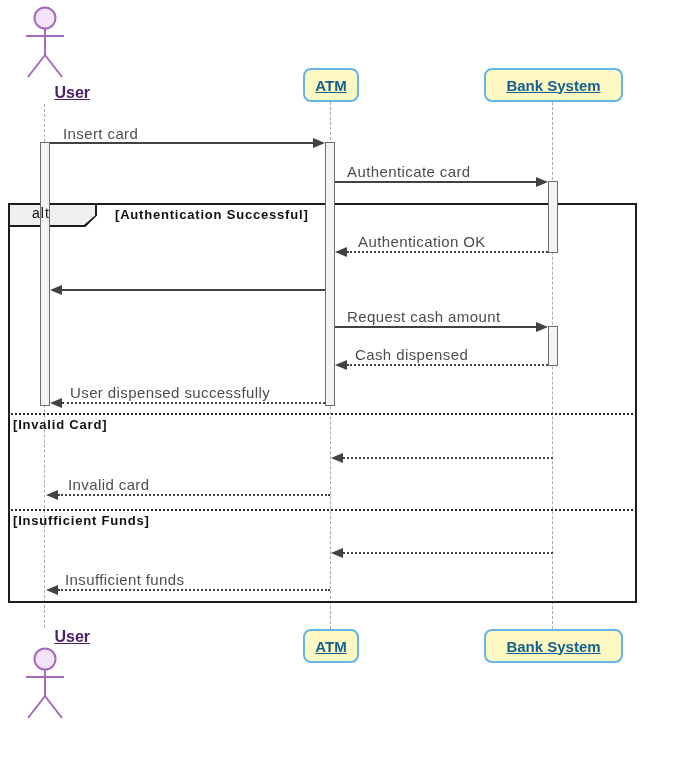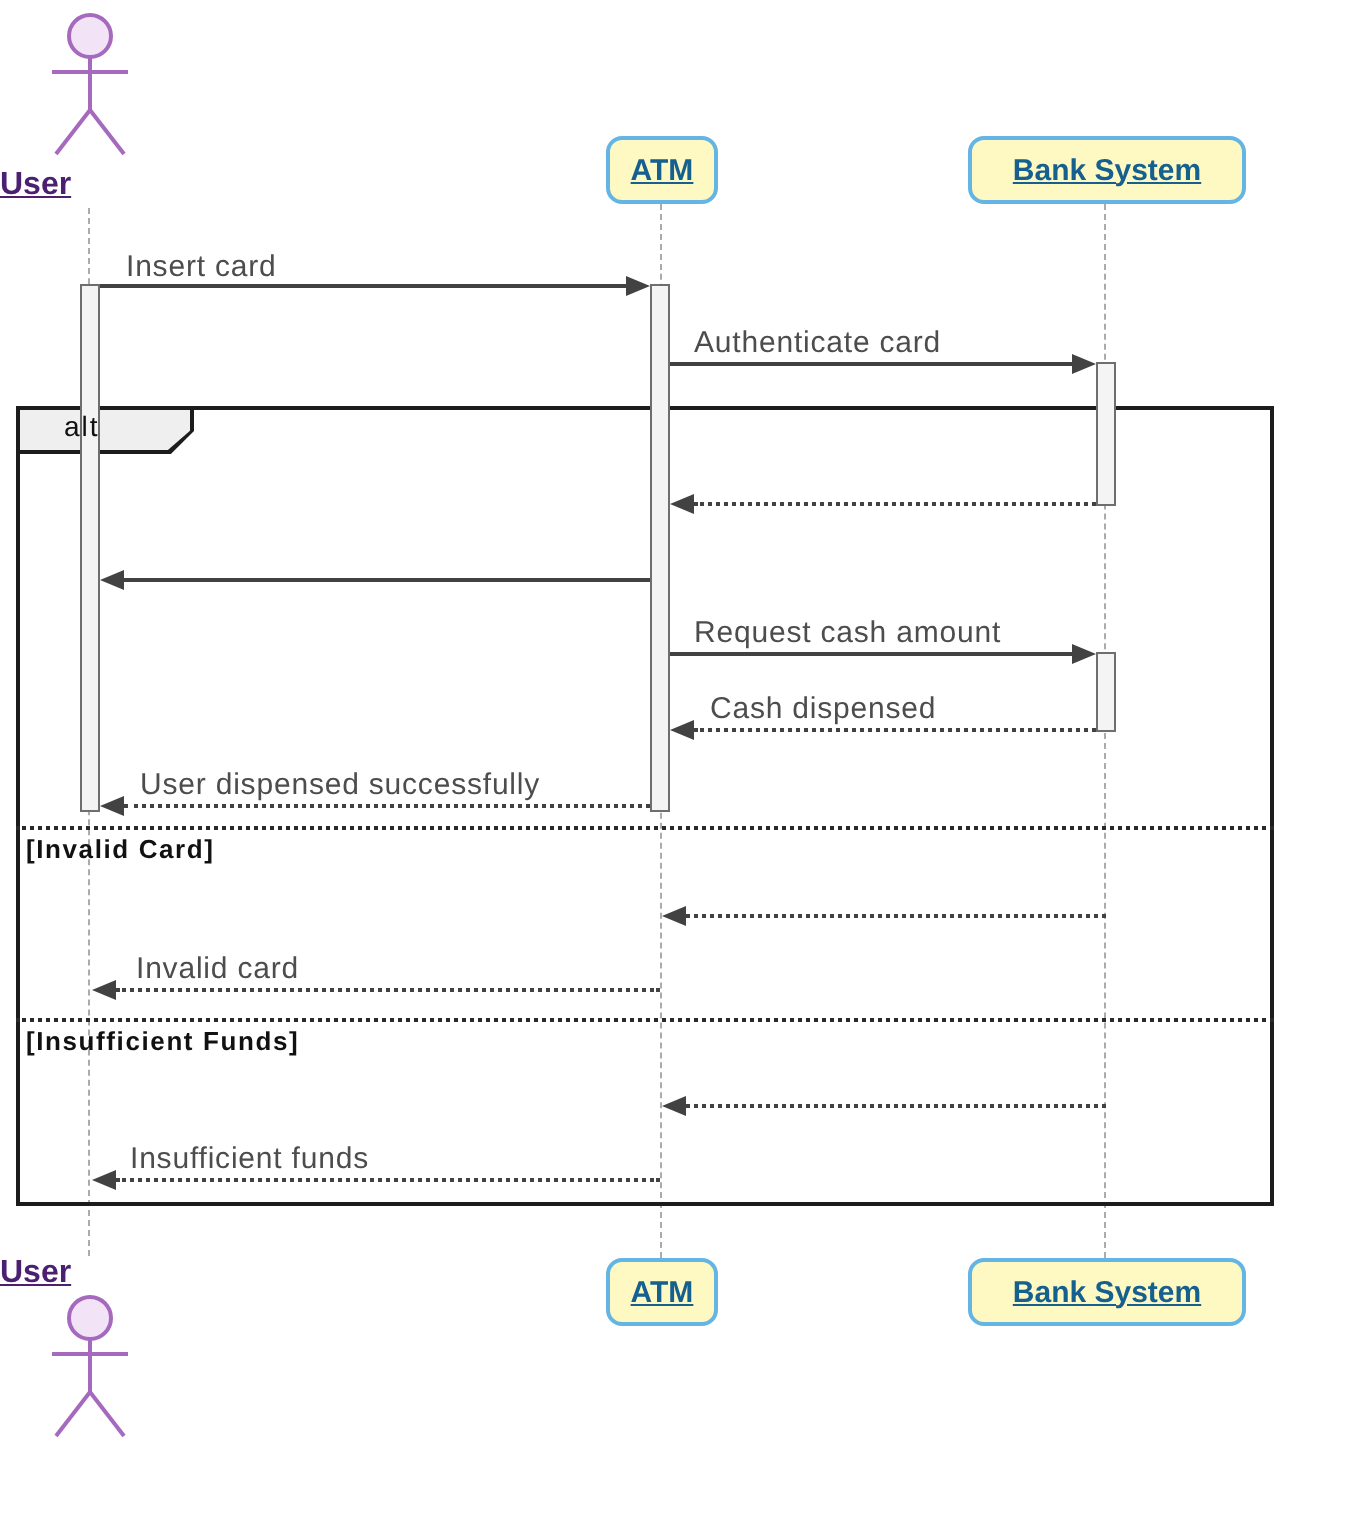--- a/index.html
+++ b/index.html
@@ -11,21 +11,21 @@
   .lifeline{position:absolute;width:0;border-left:1px dashed #ABABAB;}
   
   .activation{position:absolute;width:10px;background:#F4F4F4;border:1px solid #6E6E6E;box-sizing:border-box;z-index:3;}
   
   .pbox{
     position:absolute;box-sizing:border-box;background:#fef9c3;border:2px solid #64B5E4;
     border-radius:8px;display:flex;align-items:center;justify-content:center;z-index:4;
   }
   .pbox span{color:#15608F;font-size:15px;font-weight:700;text-decoration:underline;}
   
-  .actor-label{position:absolute;width:90px;text-align:left;color:#4B2070;font-size:16px;font-weight:700;text-decoration:underline;z-index:4;}
+  .actor-label{position:absolute;width:90px;text-align:right;color:#4B2070;font-size:16px;font-weight:700;text-decoration:underline;z-index:4;}
   .actor-svg{position:absolute;z-index:4;}
   
   .msg-label{position:absolute;color:#4D4D4D;font-size:15px;letter-spacing:0.4px;white-space:nowrap;z-index:5;}
   .line{position:absolute;height:0;z-index:4;}
   .solid{border-top:2px solid #424242;}
   .dotted{border-top:2px dotted #424242;}
   .head{position:absolute;width:0;height:0;border-top:5px solid transparent;border-bottom:5px solid transparent;z-index:5;}
   .head.r{border-left:12px solid #424242;}
   .head.l{border-right:12px solid #424242;}
   
@@ -44,20 +44,21 @@
 <div id="canvas">
 
   <div class="lifeline" style="left:44px;top:104px;height:524px"></div>
   <div class="lifeline" style="left:330px;top:102px;height:527px"></div>
   <div class="lifeline" style="left:552px;top:102px;height:527px"></div>
 
   <div class="frag"></div>
   <div class="frag-tab-outer"></div>
   <div class="frag-tab-inner"></div>
   <span class="frag-op">alt</span>
+  <span class="guard" style="left:115px;top:207px">[Authentication Successful]</span>
   <div class="divider" style="top:413px"></div>
   <span class="guard" style="left:13px;top:417px">[Invalid Card]</span>
   <div class="divider" style="top:509px"></div>
   <span class="guard" style="left:13px;top:513px">[Insufficient Funds]</span>
 
   <div class="activation" style="left:40px;top:142px;height:264px"></div>
   <div class="activation" style="left:325px;top:142px;height:264px"></div>
   <div class="activation" style="left:548px;top:181px;height:72px"></div>
   <div class="activation" style="left:548px;top:326px;height:40px"></div>
 
@@ -78,20 +79,21 @@
   </div>
 
   <span class="msg-label" style="left:63px;top:125px">Insert card</span>
   <div class="line solid" style="left:50px;top:142px;width:264px"></div>
   <div class="head r" style="left:313px;top:138px"></div>
 
   <span class="msg-label" style="left:347px;top:163px">Authenticate card</span>
   <div class="line solid" style="left:335px;top:181px;width:202px"></div>
   <div class="head r" style="left:536px;top:177px"></div>
 
+  <span class="msg-label" style="left:358px;top:233px">Authentication OK</span>
   <div class="line dotted" style="left:347px;top:251px;width:201px"></div>
   <div class="head l" style="left:335px;top:247px"></div>
 
   <div class="line solid" style="left:62px;top:289px;width:263px"></div>
   <div class="head l" style="left:50px;top:285px"></div>
 
   <span class="msg-label" style="left:347px;top:308px">Request cash amount</span>
   <div class="line solid" style="left:335px;top:326px;width:202px"></div>
   <div class="head r" style="left:536px;top:322px"></div>
 

